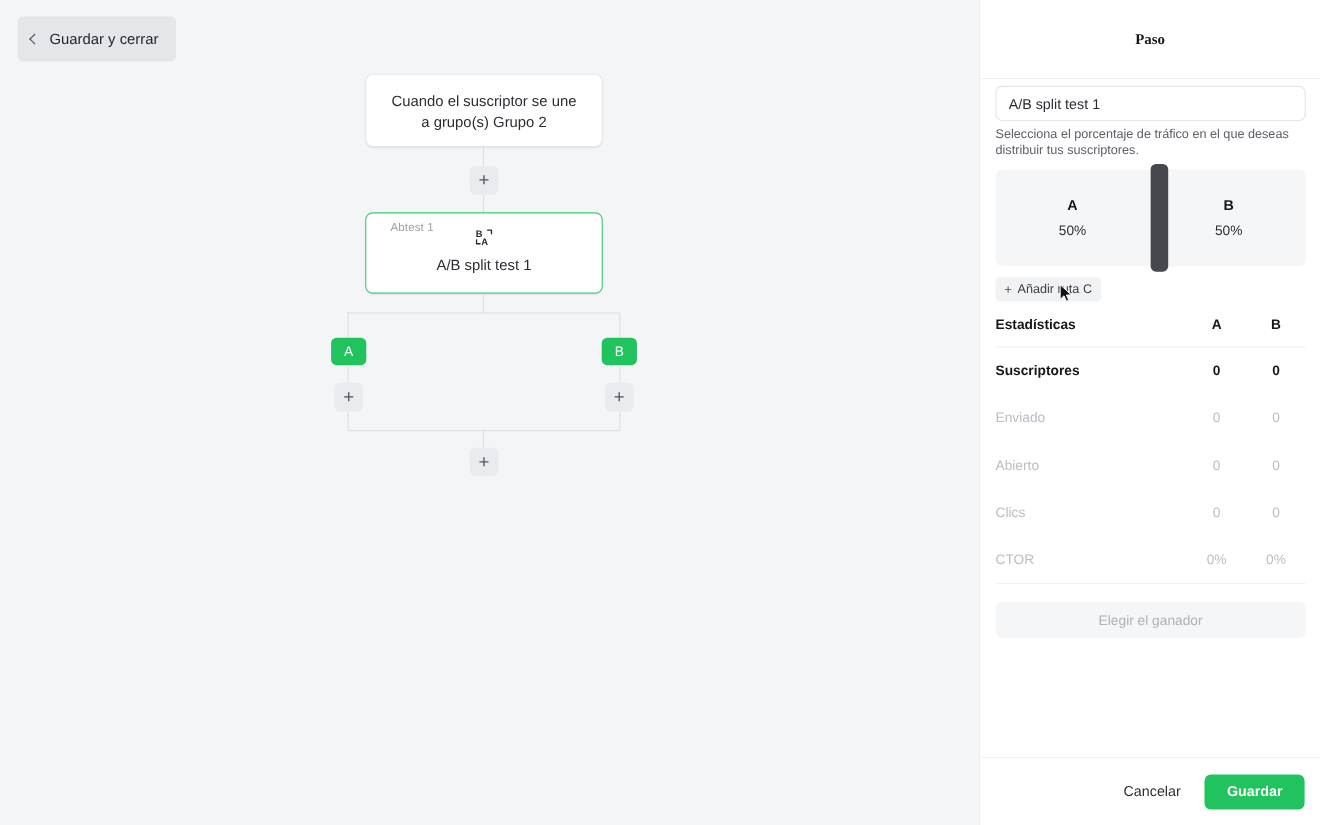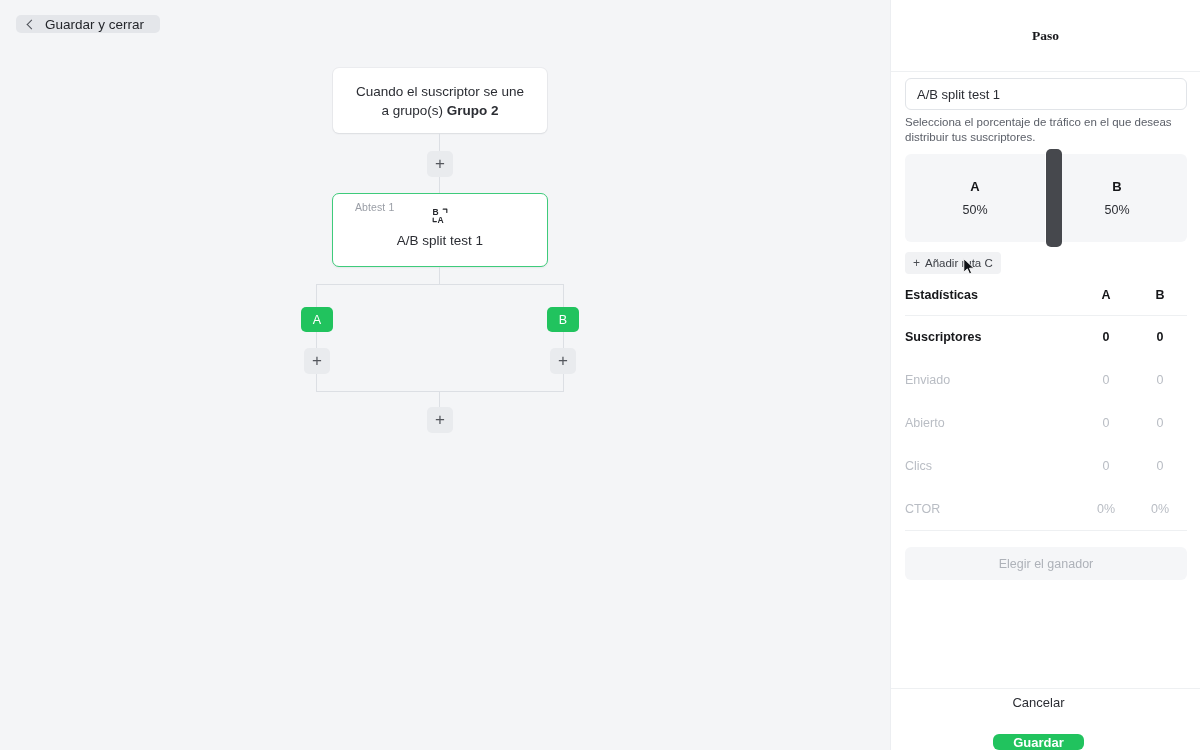--- a/index.html
+++ b/index.html
@@ -18,21 +18,21 @@
   #canvas {
     position: absolute; left: 0; top: 0;
     width: 890px; height: 750px;
     background: #f4f5f7;
     overflow: hidden;
   }
 
   
   .back-btn {
     position: absolute; left: 16px; top: 15px;
-    height: 18px;
+    height: 41px;
     display: flex; align-items: center; gap: 9px;
     padding: 0 16px 0 12px;
     background: #e4e6ea;
     border-radius: 5px;
     font-size: 13.5px;
     color: #24262b;
     cursor: pointer;
     user-select: none;
   }
   .back-btn .chev {
@@ -52,21 +52,21 @@
     background: #ffffff;
     border-radius: 6px;
     box-shadow: 0 1px 2px rgba(16,24,40,.07), 0 0 0 1px rgba(16,24,40,.04);
     display: flex; align-items: center; justify-content: center;
     text-align: center;
     padding: 0 18px;
     font-size: 13.5px;
     line-height: 19px;
     color: #2b2d33;
   }
-  .node-trigger b { font-weight: 700; }
+  .node-trigger b { font-weight: 400; }
 
   .node-ab {
     position: absolute;
     left: 332px; top: 193px;
     width: 216px; height: 74px;
     background: #ffffff;
     border: 1.6px solid #3ecb7b;
     border-radius: 7px;
     box-shadow: 0 1px 2px rgba(16,24,40,.06);
   }
@@ -233,21 +233,20 @@
     user-select: none;
   }
 
   .panel-foot {
     position: absolute; left: 0; right: 0; bottom: 0;
     height: 62px;
     border-top: 1px solid #eef0f2;
     display: flex; align-items: center; justify-content: flex-end;
     gap: 18px;
     padding-right: 14px;
-    flex-direction: column;
   }
   .btn-cancel {
     font-size: 13px; color: #2b2d33; cursor: pointer;
     background: none; border: none;
     font-family: "Liberation Sans", sans-serif;
     padding: 6px 4px;
   }
   .btn-save {
     height: 32px; padding: 0 20px;
     background: #21c35e;

